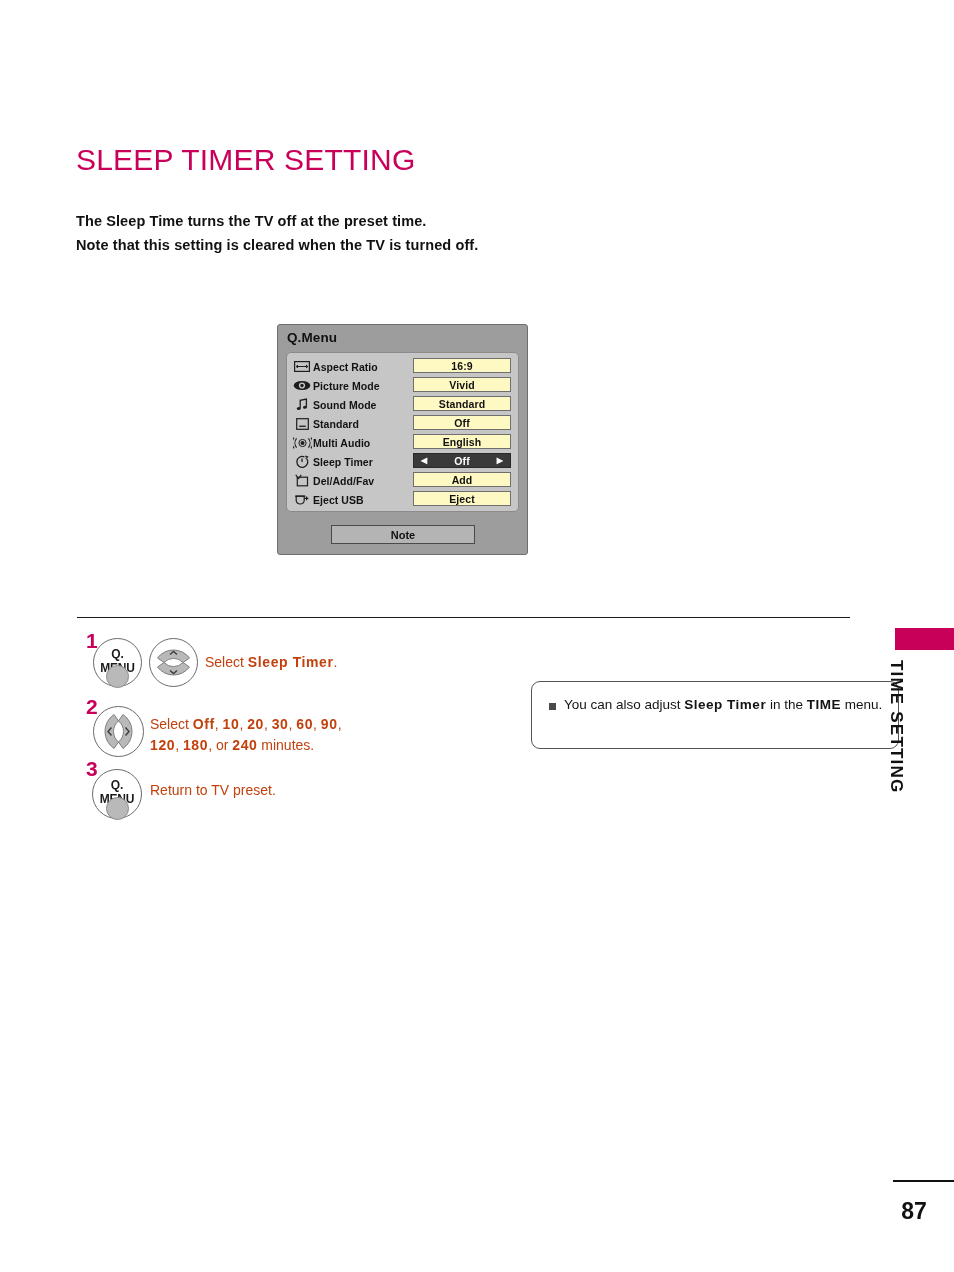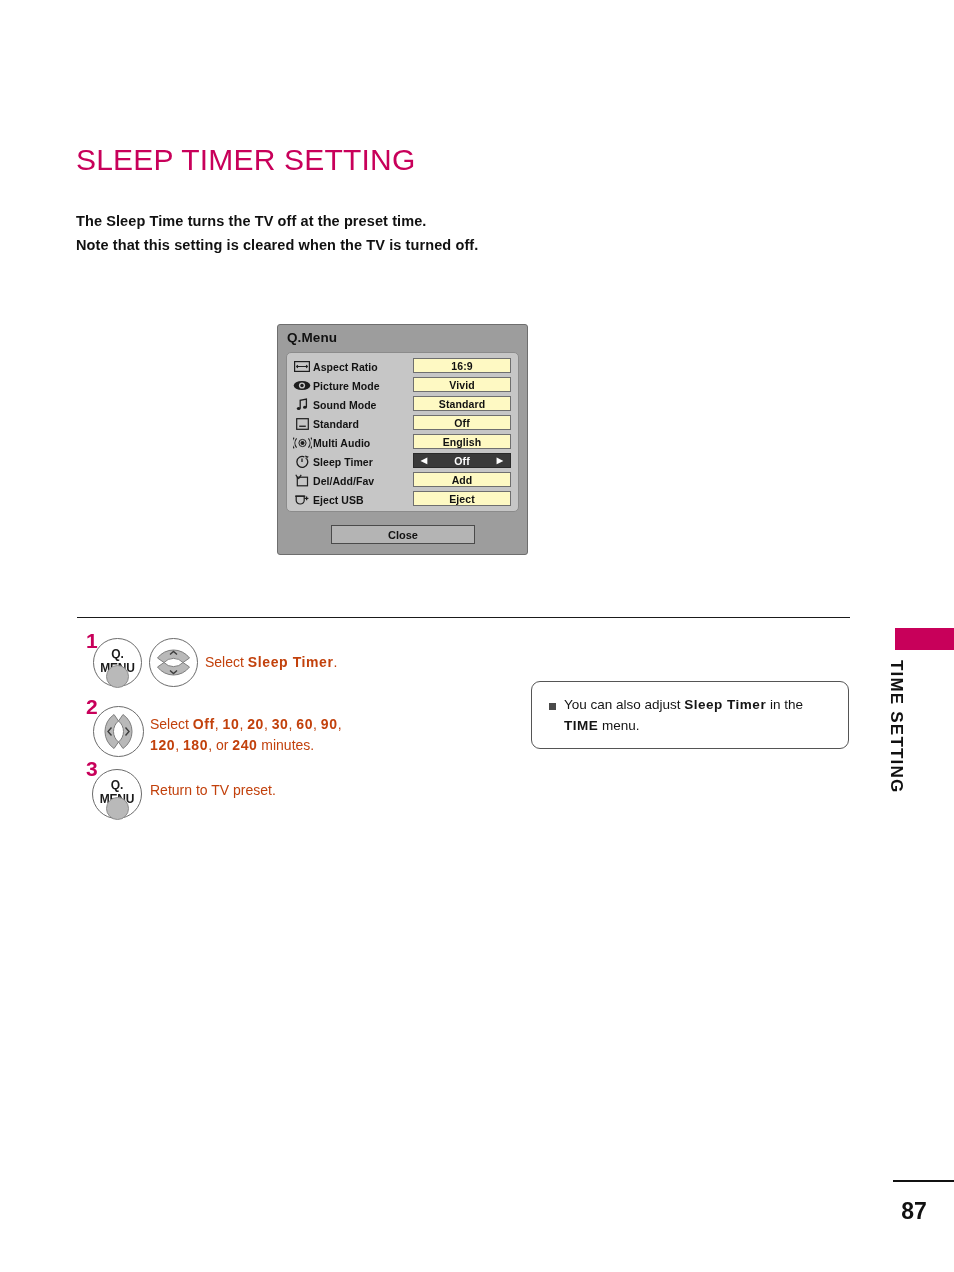--- a/index.html
+++ b/index.html
@@ -197,21 +197,21 @@
     color: #c2410c;
     white-space: nowrap;
   }
   .step-text b { font-weight: bold; letter-spacing: 0.6px; }
 
   
   .note {
     position: absolute;
     left: 531px;
     top: 681px;
-    width: 318px;
+    width: 368px;
     height: 68px;
     border: 1px solid #555;
     border-radius: 9px;
     box-sizing: border-box;
   }
   .note-bullet {
     position: absolute;
     left: 17px;
     top: 21px;
     width: 7px;
@@ -385,21 +385,21 @@
             <path d="M10.4 4.4 H14.4" stroke="#1d1d1d" stroke-width="1.2"></path>
             <path d="M12.6 2.6 V6.2" stroke="#1d1d1d" stroke-width="1.2"></path>
           </svg>
       </span>
       <span class="osd-label">Eject USB</span>
       <span class="osd-val">Eject</span>
     </div>
 
   </div>
 
-  <div class="osd-close">Close</div>
+  <div class="osd-close">Note</div>
 </div>
 
 <div class="divider"></div>
 
 <div class="step" style="left:0;top:0;width:954px;height:0;">
   <div class="step-num" style="left:86px;top:630px;">1</div>
 
   <div class="knob" style="left:93px;top:638px;width:49px;height:49px;">
     <div class="knob-qmenu-label">Q. MENU</div>
     <div class="knob-dot"></div>

